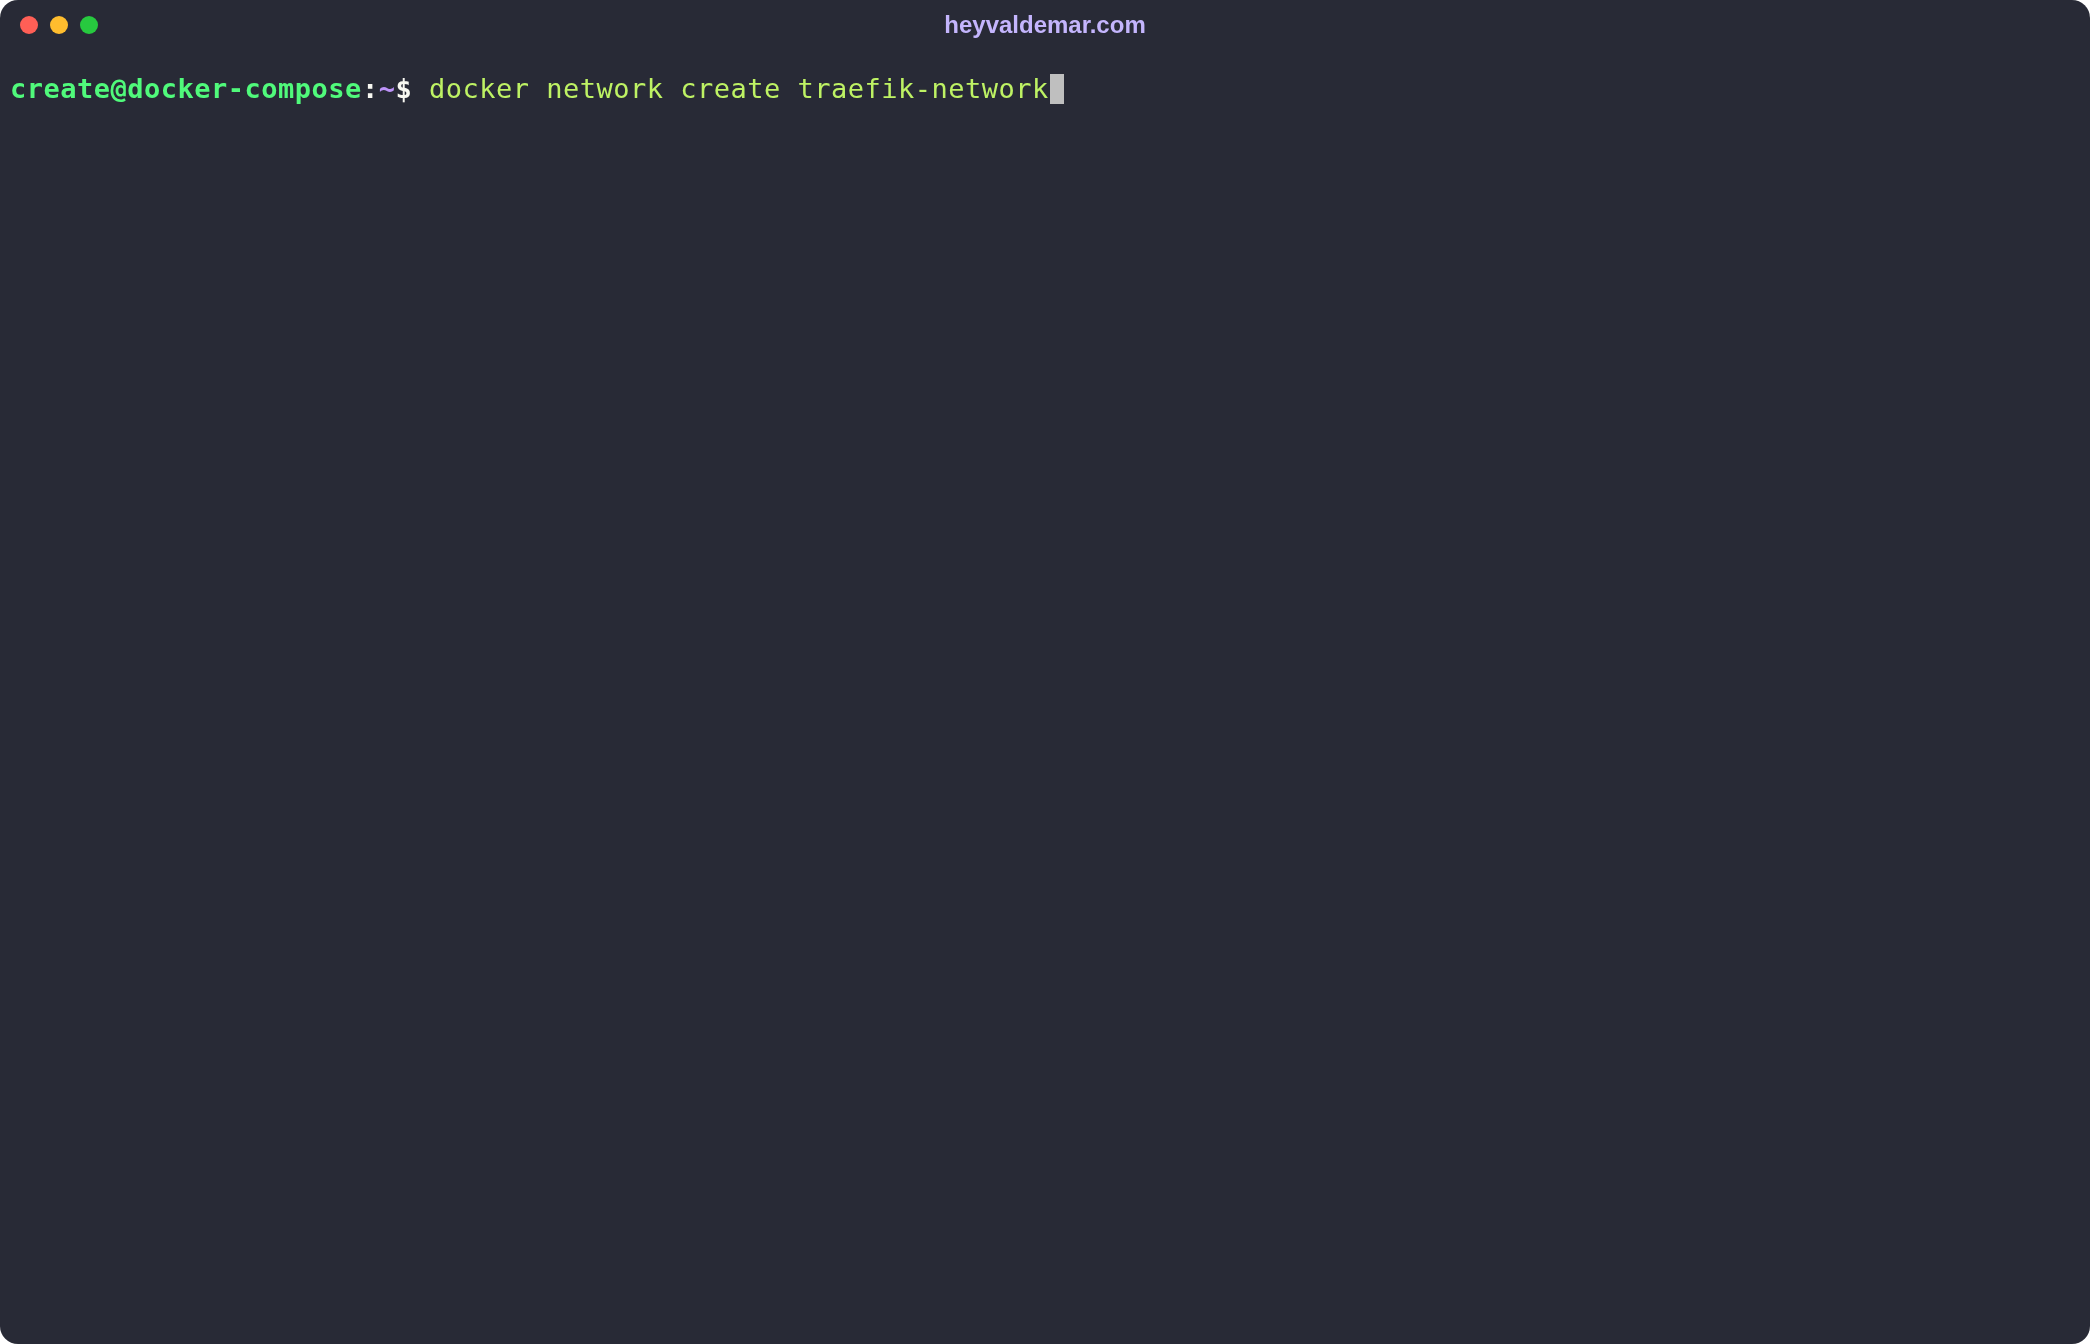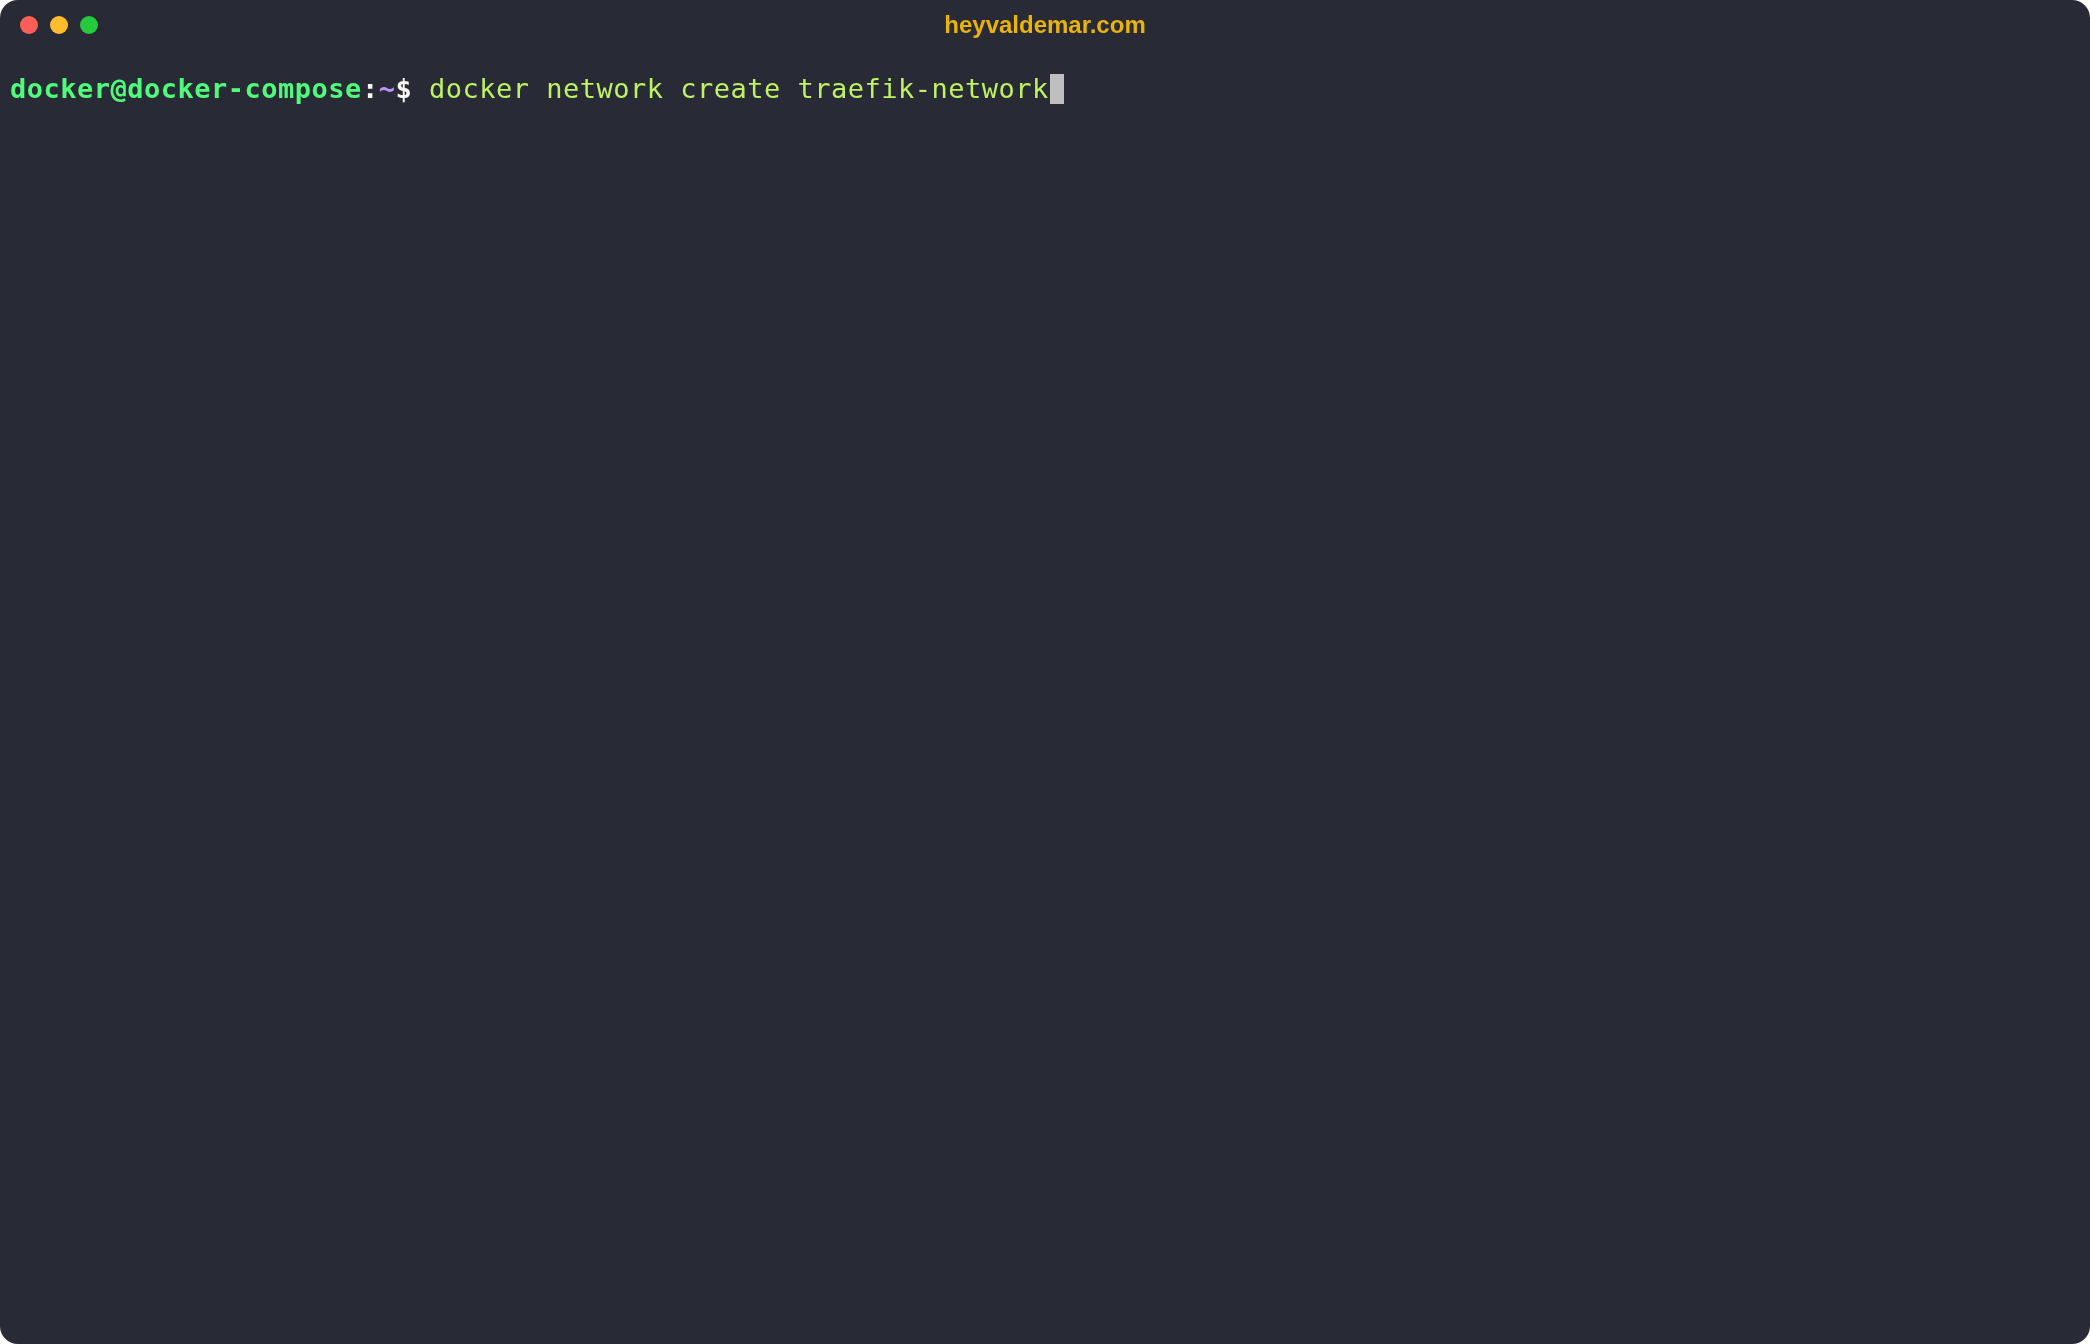--- a/index.html
+++ b/index.html
@@ -48,21 +48,21 @@
     .minimize-btn {
       background: #ffbd2e;
     }
     .maximize-btn {
       background: #27c93f;
     }
     .window-title {
       position: absolute;
       left: 50%;
       transform: translateX(-50%);
-      color: #eab308;
+      color: #c4b5fd;
       font-size: 24px;
       font-weight: 600;
       font-family: -apple-system, BlinkMacSystemFont, "Segoe UI", sans-serif;
     }
     .terminal-body {
       flex: 1;
       padding: 20px 10px;
       font-size: 27px;
       line-height: 1.4;
       letter-spacing: 0.5px;
@@ -108,21 +108,21 @@
   <div class="titlebar">
     <div class="traffic-lights">
       <div class="traffic-light close-btn"></div>
       <div class="traffic-light minimize-btn"></div>
       <div class="traffic-light maximize-btn"></div>
     </div>
     <div class="window-title">heyvaldemar.com</div>
   </div>
   <div class="terminal-body">
     <div class="prompt-line">
-      <span class="user-host">docker@docker-compose</span>
+      <span class="user-host">create@docker-compose</span>
         <span class="colon">:</span>
         <span class="tilde">~</span>
         <span class="dollar">$</span>
         <span class="command"> docker network create traefik-network</span>
         <span class="cursor"></span>
     </div>
   </div>
 </div>
 
 </body></html>

